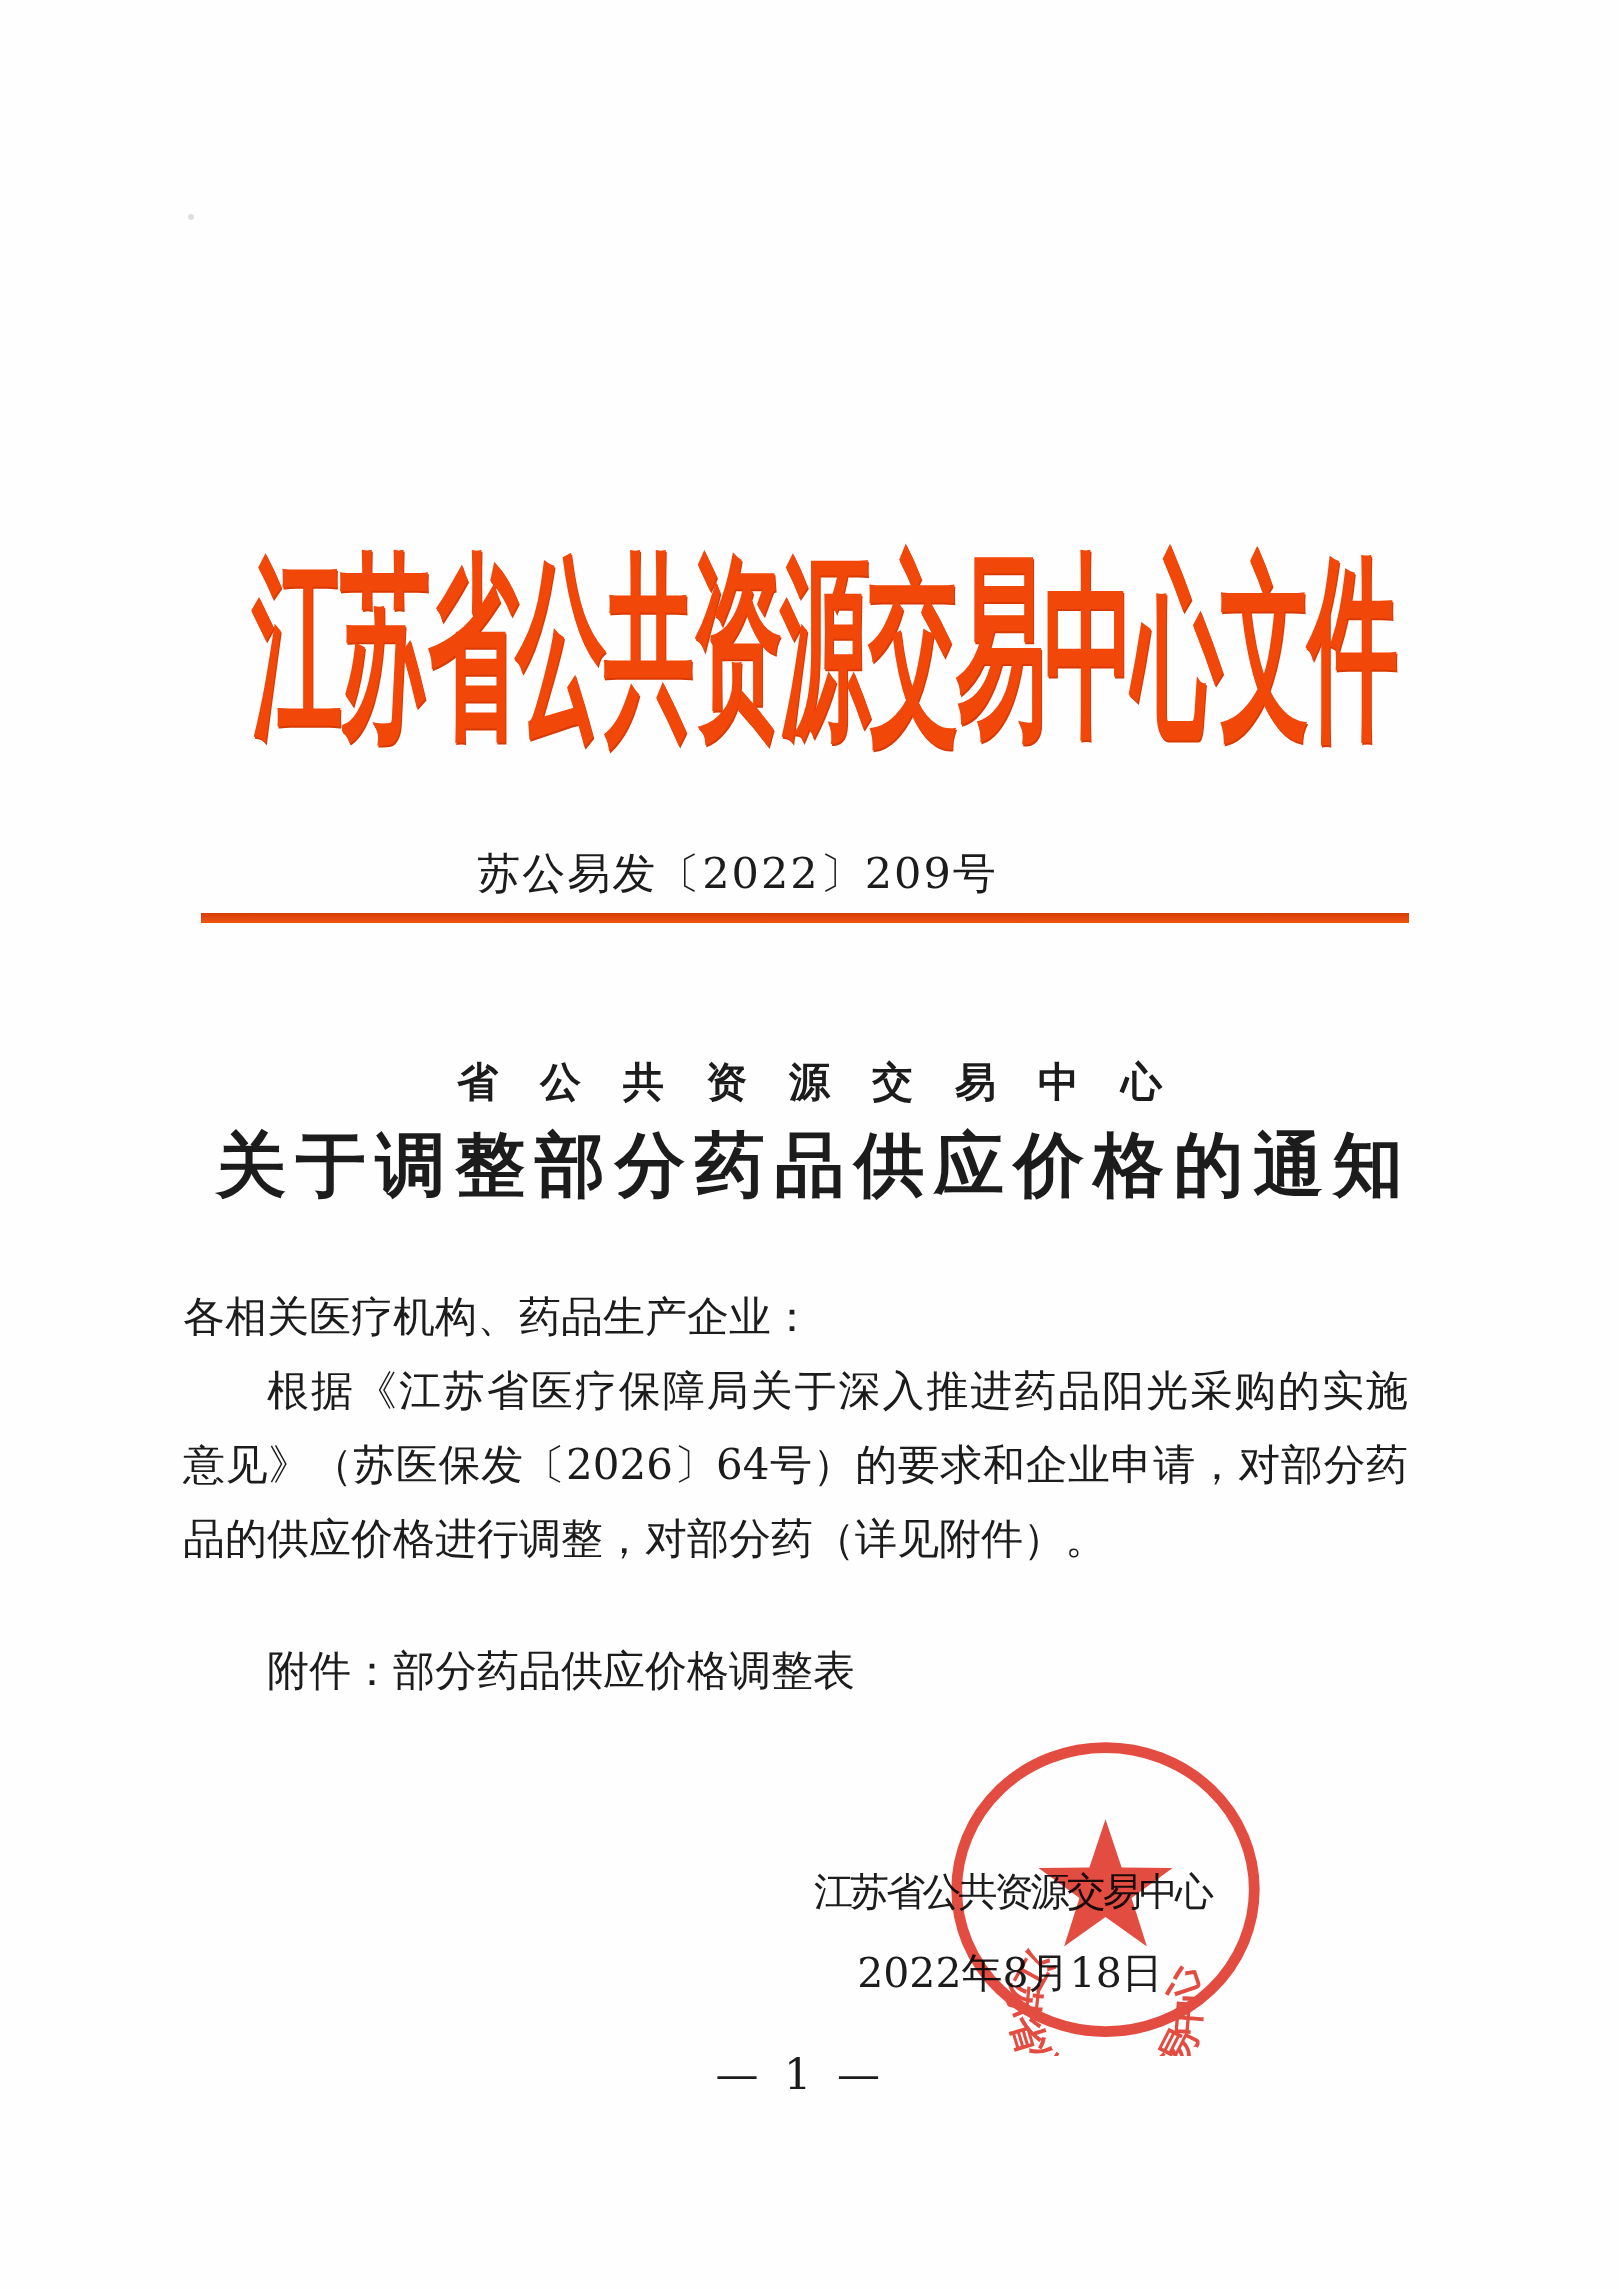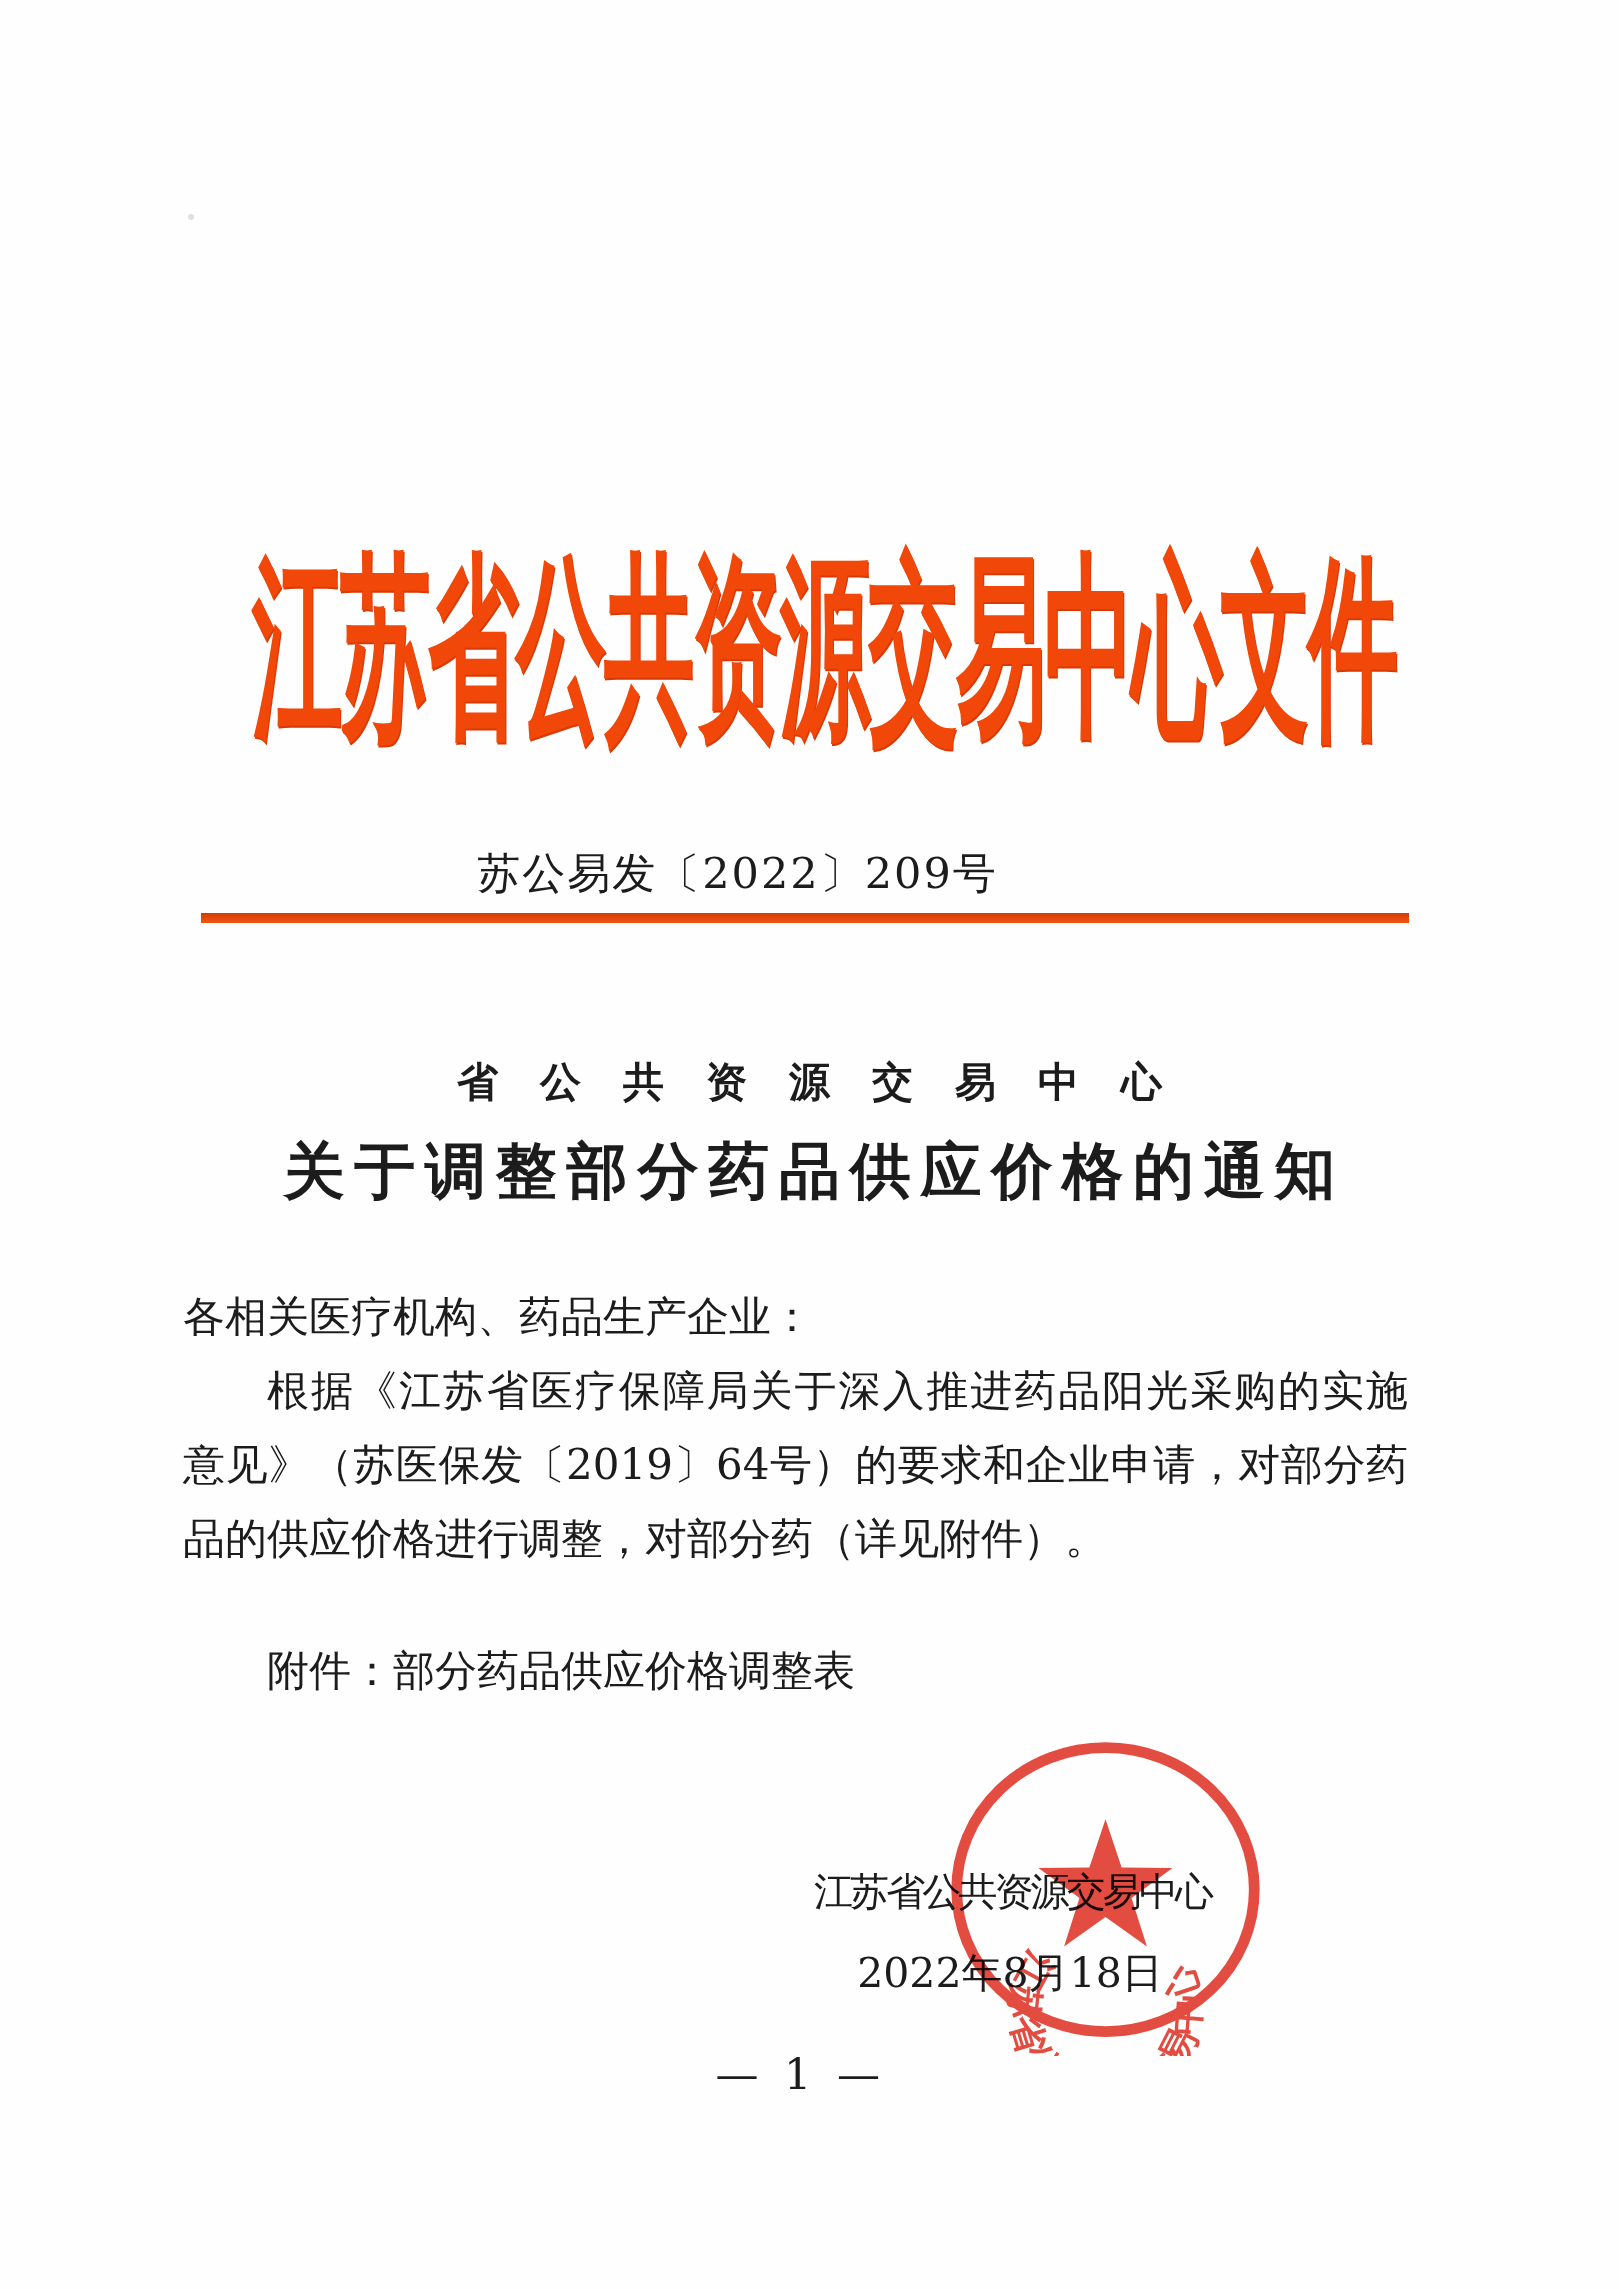--- a/index.html
+++ b/index.html
@@ -36,21 +36,21 @@
   }
   
   .rule{
     position:absolute;top:913px;left:201px;width:1208px;height:9.8px;
     background:linear-gradient(#d63d06,#f05511);
   }
   
   .title{position:absolute;top:1045px;left:0;right:0;text-align:center;font-weight:bold;}
   .title .t1{font-size:41px;line-height:74px;}
   .title .t1 span{letter-spacing:42px;margin-right:-42px;}
-  .title .t2{font-size:61px;line-height:74px;margin-top:15px;}
+  .title .t2{font-size:70px;line-height:74px;margin-top:9px;}
   .title .t2 span{letter-spacing:9.8px;margin-right:-9.8px;}
   
   .body-block{
     position:absolute;left:183px;top:1280px;width:1225px;
     font-size:42px;line-height:74px;
   }
   .salutation{white-space:nowrap;}
   .jline{text-align:justify;text-align-last:justify;}
   .lline{text-align:left;}
   .indent{text-indent:2em;}
@@ -95,21 +95,21 @@
   <div class="rule"></div>
 
   <div class="title">
     <div class="t1"><span>省公共资源交易中心</span></div>
     <div class="t2"><span>关于调整部分药品供应价格的通知</span></div>
   </div>
 
   <div class="body-block">
     <div class="salutation">各相关医疗机构、药品生产企业：</div>
     <div class="jline indent">根据《江苏省医疗保障局关于深入推进药品阳光采购的实施</div>
-    <div class="jline">意见》（苏医保发〔2019〕64号）的要求和企业申请，对部分药</div>
+    <div class="jline">意见》（苏医保发〔2026〕64号）的要求和企业申请，对部分药</div>
     <div class="lline">品的供应价格进行调整，对部分药（详见附件）。</div>
   </div>
 
   <div class="attachment">附件：部分药品供应价格调整表</div>
 
   <div class="signer">江苏省公共资源交易中心</div>
   <div class="issue-date">2022年8月18日</div>
 
   <svg class="seal" viewBox="0 0 340 330" xmlns="http://www.w3.org/2000/svg">
     <ellipse cx="170" cy="160" rx="152" ry="145" fill="none" stroke="#e23c30" stroke-width="11"></ellipse>

